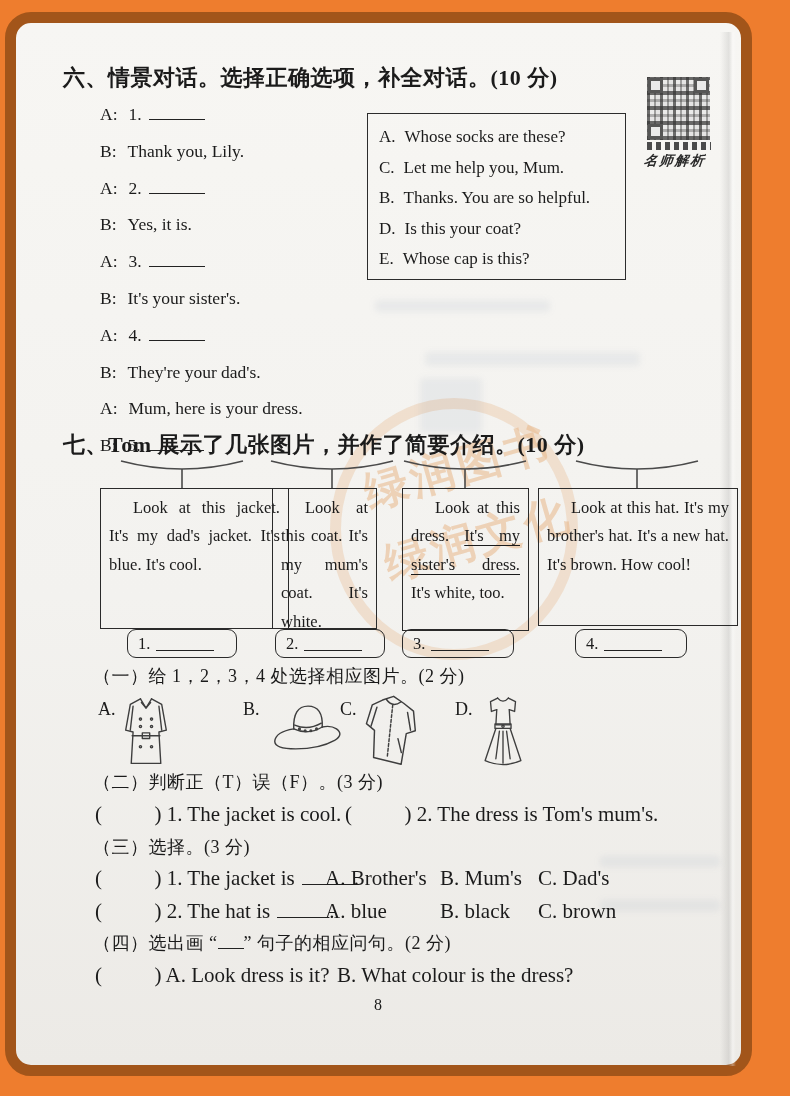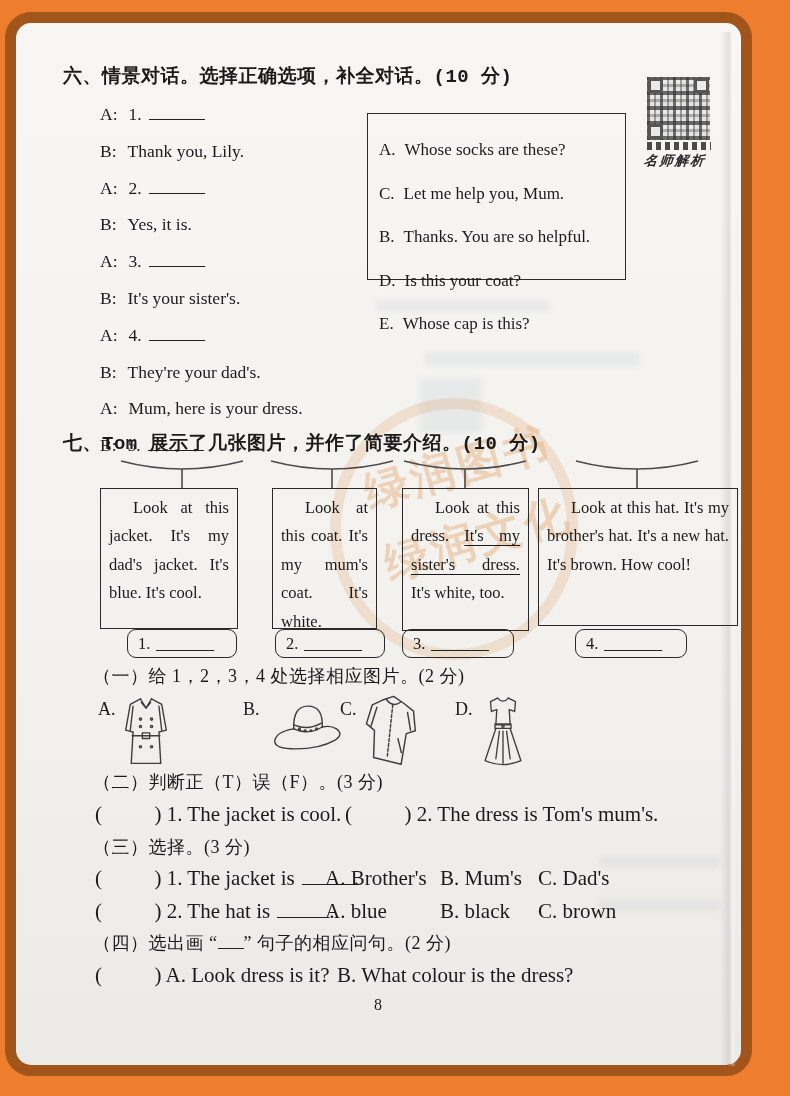--- a/index.html
+++ b/index.html
@@ -28,38 +28,38 @@
   .wm-text {
     position:absolute; left:318px; top:430px; width:300px;
     transform: rotate(-16deg);
     font-weight:bold; font-size:44px; line-height:74px; letter-spacing:4px;
     color: rgba(231,182,136,.55); text-align:center;
   }
   
   .ghost { position:absolute; background:rgba(95,115,155,.08); filter:blur(3px); border-radius:4px; }
 
   .abs { position:absolute; }
-  .sec-title { font-weight:bold; font-size:19px; letter-spacing:.5px;font-family:Liberation Mono, monospace; }
+  .sec-title { font-weight:bold; font-size:22px; letter-spacing:.5px; }
   .sub-title { font-size:18px; letter-spacing:.5px; }
 
   .dialogue { left:100px; top:96px; width:270px; font-size:17.5px; }
   .dlg { height:36.8px; line-height:36.8px; white-space:nowrap; }
   .spk { margin-right:11px; }
   .blank {
     display:inline-block; height:15px; border-bottom:1.6px solid #222;
     margin-left:7px; vertical-align:baseline;
   }
   .w56 { width:56px; }
 
   .opt-box {
     left:367px; top:113px; width:259px; height:167px;
     border:1.6px solid #2c2c2c; padding:8px 11px;
     font-size:17px; background:transparent;
   }
-  .opt { line-height:30.5px; white-space:nowrap;margin-top:13px; }
+  .opt { line-height:30.5px; white-space:nowrap; }
   .opt .lab { margin-right:9px; }
 
   .qr {
     left:647px; top:77px; width:63px; height:63px; opacity:.8; filter:blur(.6px);
     background:
       repeating-linear-gradient(90deg, rgba(45,45,45,.85) 0 3px, rgba(238,238,238,.9) 3px 7px, rgba(95,95,95,.7) 7px 9px, rgba(228,228,228,.85) 9px 13px),
       repeating-linear-gradient(0deg, rgba(55,55,55,.9) 0 4px, rgba(235,235,235,.75) 4px 8px, rgba(120,120,120,.65) 8px 11px, rgba(245,245,245,.85) 11px 15px);
     background-blend-mode: multiply;
   }
   .qr .fm { position:absolute; width:15px; height:15px; border:3px solid #2f2f2f; background:#e8e8e8; }
@@ -160,21 +160,21 @@
   </svg>
 <svg class="hanger" style="left:400px" viewBox="0 0 130 34">
     <path d="M4,6 Q65,22 126,6" stroke="#4a4a4a" stroke-width="1.6" fill="none"></path>
     <line x1="65" y1="14" x2="65" y2="34" stroke="#4a4a4a" stroke-width="1.6"></line>
   </svg>
 <svg class="hanger" style="left:572px" viewBox="0 0 130 34">
     <path d="M4,6 Q65,22 126,6" stroke="#4a4a4a" stroke-width="1.6" fill="none"></path>
     <line x1="65" y1="14" x2="65" y2="34" stroke="#4a4a4a" stroke-width="1.6"></line>
   </svg>
 
-<div class="card" style="left:100px;width:138px;height:141px"><span>Look at this jacket.  It's my dad's jacket.  It's blue.  It's cool.</span></div>
+<div class="card" style="left:100px;width:189px;height:141px"><span>Look at this jacket.  It's my dad's jacket.  It's blue.  It's cool.</span></div>
 <div class="card" style="left:272px;width:105px;height:141px"><span>Look at this coat.  It's my mum's coat.  It's white.</span></div>
 <div class="card" style="left:402px;width:127px;height:143px"><span>Look at this dress.  </span><span class="ul">It's my sister's dress.</span><span>  It's white, too.</span></div>
 <div class="card" style="left:538px;width:200px;height:138px"><span>Look at this hat.  It's my brother's hat.  It's a new hat.  It's brown.  How cool!</span></div>
 
 <div class="lblbox" style="left:127px;width:110px">
     <span>1.</span>
     <span class="blank"></span>
   </div>
 <div class="lblbox" style="left:275px;width:110px">
     <span>2.</span>

